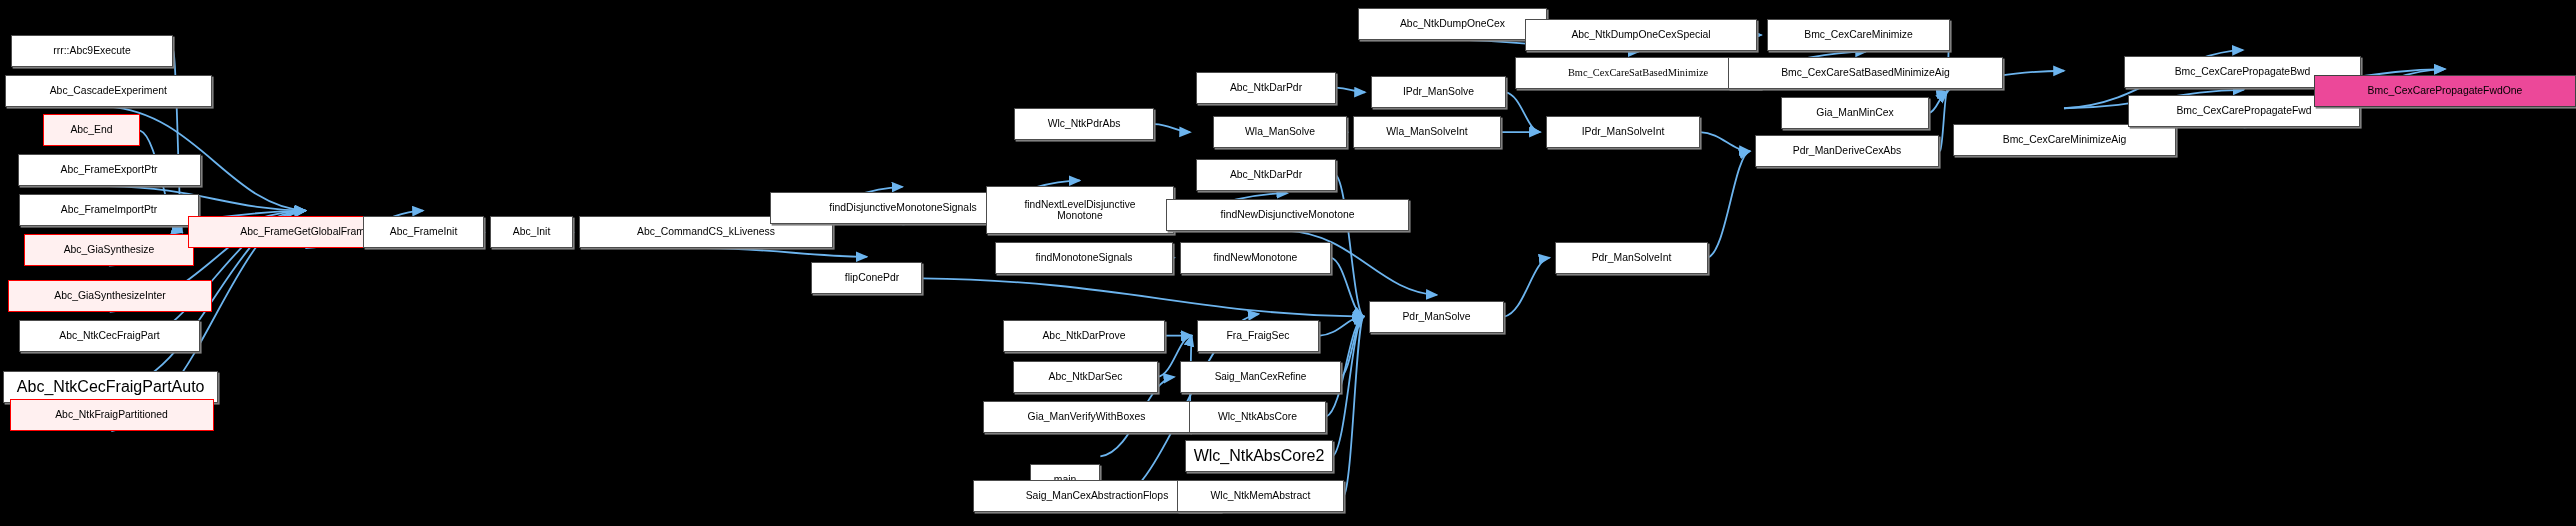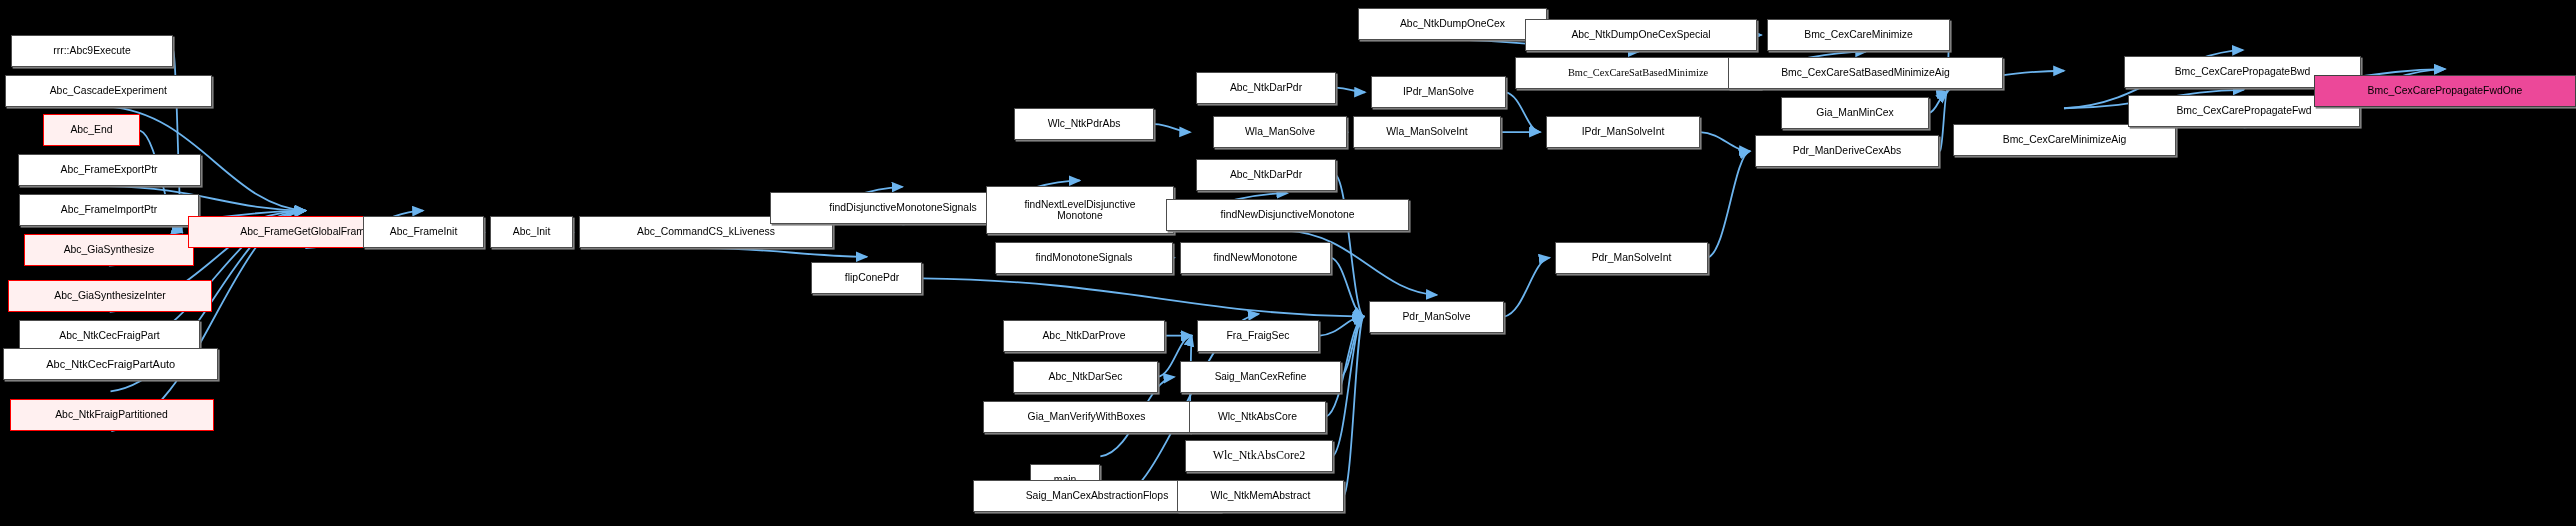--- a/index.html
+++ b/index.html
@@ -86,21 +86,21 @@
   </svg>
   <div id="node-layer">
       <div class="node n-plain" style="left: 11px; top: 35px; width: 162px; height: 32px; font-size: 10.4px;">rrr::Abc9Execute</div>
       <div class="node n-plain" style="left: 4.8px; top: 75px; width: 207px; height: 32px; font-size: 10.4px;">Abc_CascadeExperiment</div>
       <div class="node n-hl" style="left: 43px; top: 114px; width: 97px; height: 32px; font-size: 10.4px;">Abc_End</div>
       <div class="node n-plain" style="left: 17.5px; top: 154px; width: 183px; height: 32px; font-size: 10.4px;">Abc_FrameExportPtr</div>
       <div class="node n-plain" style="left: 19px; top: 194px; width: 180px; height: 32px; font-size: 10.4px;">Abc_FrameImportPtr</div>
       <div class="node n-hl" style="left: 24px; top: 234px; width: 170px; height: 32px; font-size: 10.4px;">Abc_GiaSynthesize</div>
       <div class="node n-hl" style="left: 8px; top: 280px; width: 204px; height: 32px; font-size: 10.4px;">Abc_GiaSynthesizeInter</div>
       <div class="node n-plain" style="left: 19px; top: 320px; width: 181px; height: 32px; font-size: 10.4px;">Abc_NtkCecFraigPart</div>
-      <div class="node n-plain" style="left: 3.2px; top: 348px; width: 215px; height: 32px; font-size: 11px;">Abc_NtkCecFraigPartAuto</div>
+      <div class="node n-plain" style="left: 3.2px; top: 371px; width: 215px; height: 32px; font-size: 16px;">Abc_NtkCecFraigPartAuto</div>
       <div class="node n-hl" style="left: 9.5px; top: 399px; width: 204px; height: 32px; font-size: 10.4px;">Abc_NtkFraigPartitioned</div>
       <div class="node n-hl" style="left: 188px; top: 216px; width: 235px; height: 32px; font-size: 10.4px;">Abc_FrameGetGlobalFrame</div>
       <div class="node n-plain" style="left: 363px; top: 216px; width: 121px; height: 32px; font-size: 10.4px;">Abc_FrameInit</div>
       <div class="node n-plain" style="left: 490px; top: 216px; width: 83px; height: 32px; font-size: 10.4px;">Abc_Init</div>
       <div class="node n-plain" style="left: 579px; top: 216px; width: 254px; height: 32px; font-size: 10.4px;">Abc_CommandCS_kLiveness</div>
       <div class="node n-plain" style="left: 770px; top: 192px; width: 266px; height: 32px; font-size: 10.4px;">findDisjunctiveMonotoneSignals</div>
       <div class="node n-plain" style="left: 811px; top: 262px; width: 111px; height: 32px; font-size: 10.4px; padding-left: 11px;">flipConePdr</div>
       <div class="node n-plain" style="left: 986px; top: 186px; width: 188px; height: 48px; font-size: 10.2px;">findNextLevelDisjunctive
 Monotone</div>
       <div class="node n-plain" style="left: 995px; top: 242px; width: 178px; height: 32px; font-size: 10.4px;">findMonotoneSignals</div>
@@ -108,21 +108,21 @@
       <div class="node n-plain" style="left: 1180px; top: 242px; width: 151px; height: 32px; font-size: 10.4px;">findNewMonotone</div>
       <div class="node n-plain" style="left: 1196px; top: 159px; width: 140px; height: 32px; font-size: 10.4px;">Abc_NtkDarPdr</div>
       <div class="node n-plain" style="left: 1003px; top: 320px; width: 162px; height: 32px; font-size: 10.4px;">Abc_NtkDarProve</div>
       <div class="node n-plain" style="left: 1013px; top: 361px; width: 145px; height: 32px; font-size: 10.4px;">Abc_NtkDarSec</div>
       <div class="node n-plain" style="left: 983px; top: 401px; width: 207px; height: 32px; font-size: 10.4px;">Gia_ManVerifyWithBoxes</div>
       <div class="node n-plain" style="left: 1030px; top: 464px; width: 70px; height: 32px; font-size: 10.4px;">main</div>
       <div class="node n-plain" style="left: 973px; top: 480px; width: 248px; height: 32px; font-size: 10.4px;">Saig_ManCexAbstractionFlops</div>
       <div class="node n-plain" style="left: 1197px; top: 320px; width: 122px; height: 32px; font-size: 10.4px;">Fra_FraigSec</div>
       <div class="node n-plain" style="left: 1180px; top: 361px; width: 161px; height: 32px; font-size: 10px;">Saig_ManCexRefine</div>
       <div class="node n-plain" style="left: 1189px; top: 401px; width: 137px; height: 32px; font-size: 10.4px;">Wlc_NtkAbsCore</div>
-      <div class="node n-plain" style="left: 1185px; top: 440px; width: 148px; height: 32px; font-size: 12px; font-family: Liberation Serif, serif;">Wlc_NtkAbsCore2</div>
+      <div class="node n-plain" style="left: 1185px; top: 440px; width: 148px; height: 32px; font-size: 16px;">Wlc_NtkAbsCore2</div>
       <div class="node n-plain" style="left: 1177px; top: 480px; width: 167px; height: 32px; font-size: 10.4px;">Wlc_NtkMemAbstract</div>
       <div class="node n-plain" style="left: 1369px; top: 301px; width: 135px; height: 32px; font-size: 10.4px;">Pdr_ManSolve</div>
       <div class="node n-plain" style="left: 1555px; top: 242px; width: 153px; height: 32px; font-size: 10.4px;">Pdr_ManSolveInt</div>
       <div class="node n-plain" style="left: 1755px; top: 135px; width: 184px; height: 32px; font-size: 10.4px;">Pdr_ManDeriveCexAbs</div>
       <div class="node n-plain" style="left: 1014px; top: 108px; width: 140px; height: 32px; font-size: 10.4px;">Wlc_NtkPdrAbs</div>
       <div class="node n-plain" style="left: 1196px; top: 116px; width: 134px; height: 32px; font-size: 10.4px; margin-left: 17px;">Wla_ManSolve</div>
       <div class="node n-plain" style="left: 1353px; top: 116px; width: 148px; height: 32px; font-size: 10.4px;">Wla_ManSolveInt</div>
       <div class="node n-plain" style="left: 1371px; top: 76px; width: 135px; height: 32px; font-size: 10.4px;">IPdr_ManSolve</div>
       <div class="node n-plain" style="left: 1196px; top: 72px; width: 140px; height: 32px; font-size: 10.4px;">Abc_NtkDarPdr</div>
       <div class="node n-plain" style="left: 1546px; top: 116px; width: 154px; height: 32px; font-size: 10.4px;">IPdr_ManSolveInt</div>

